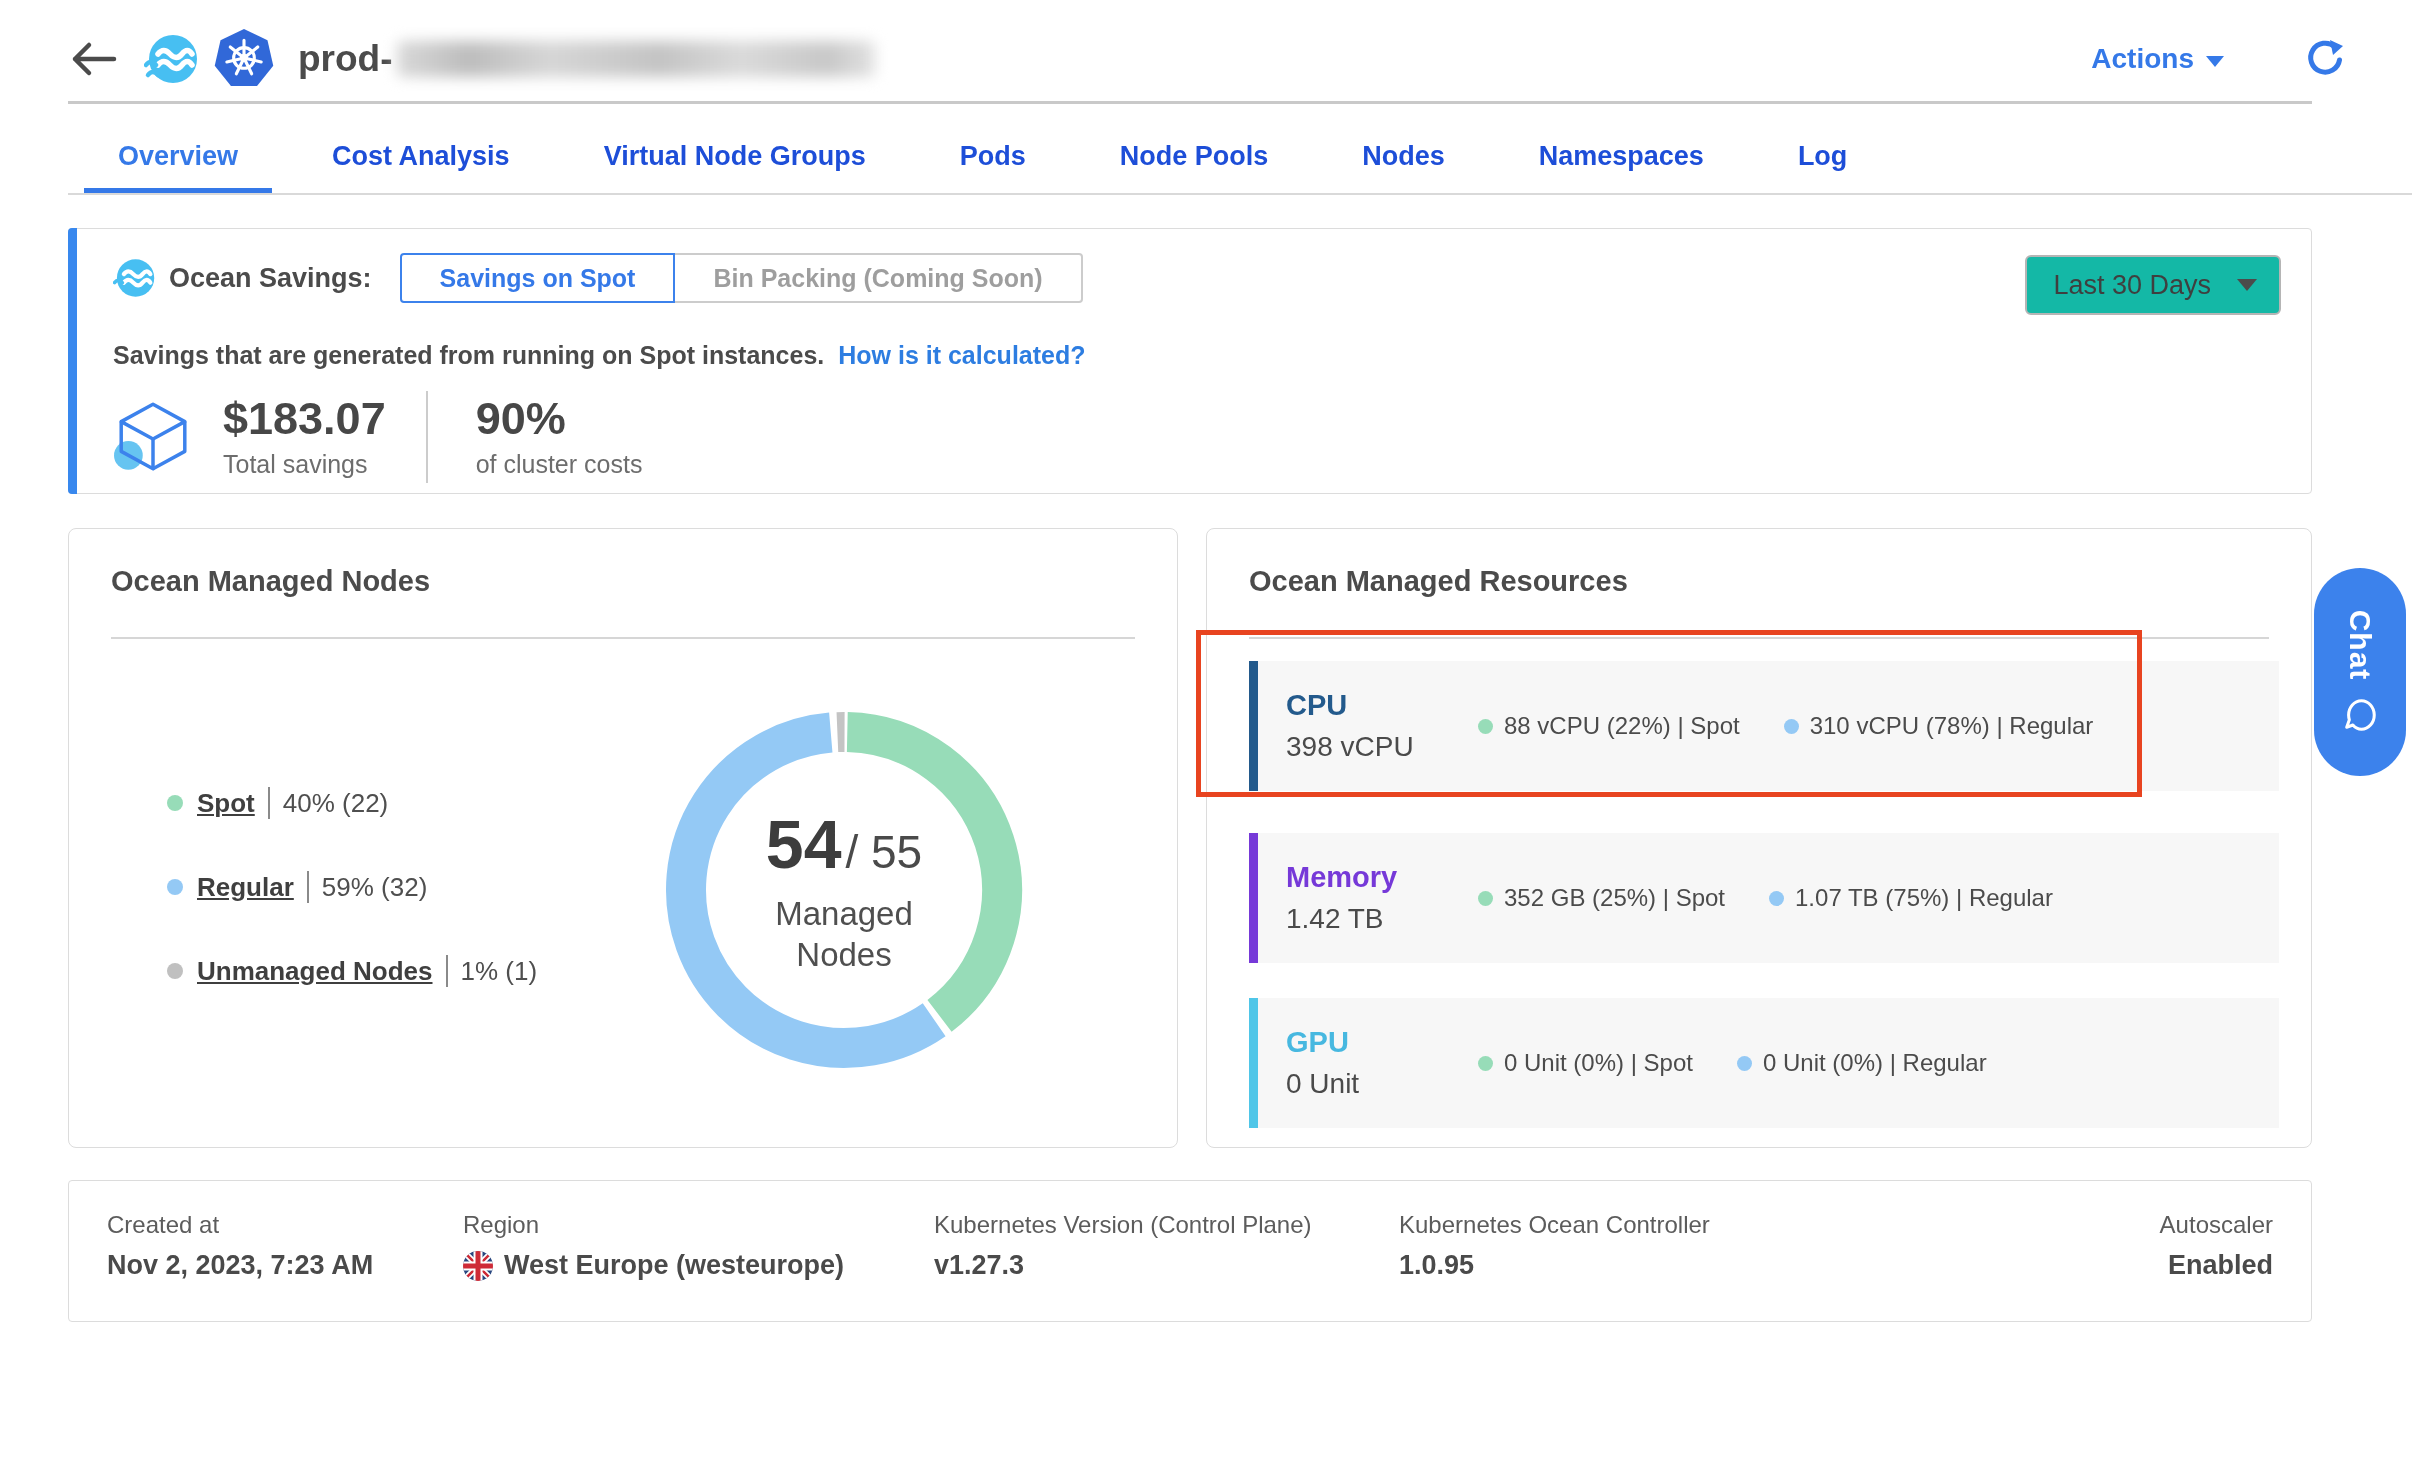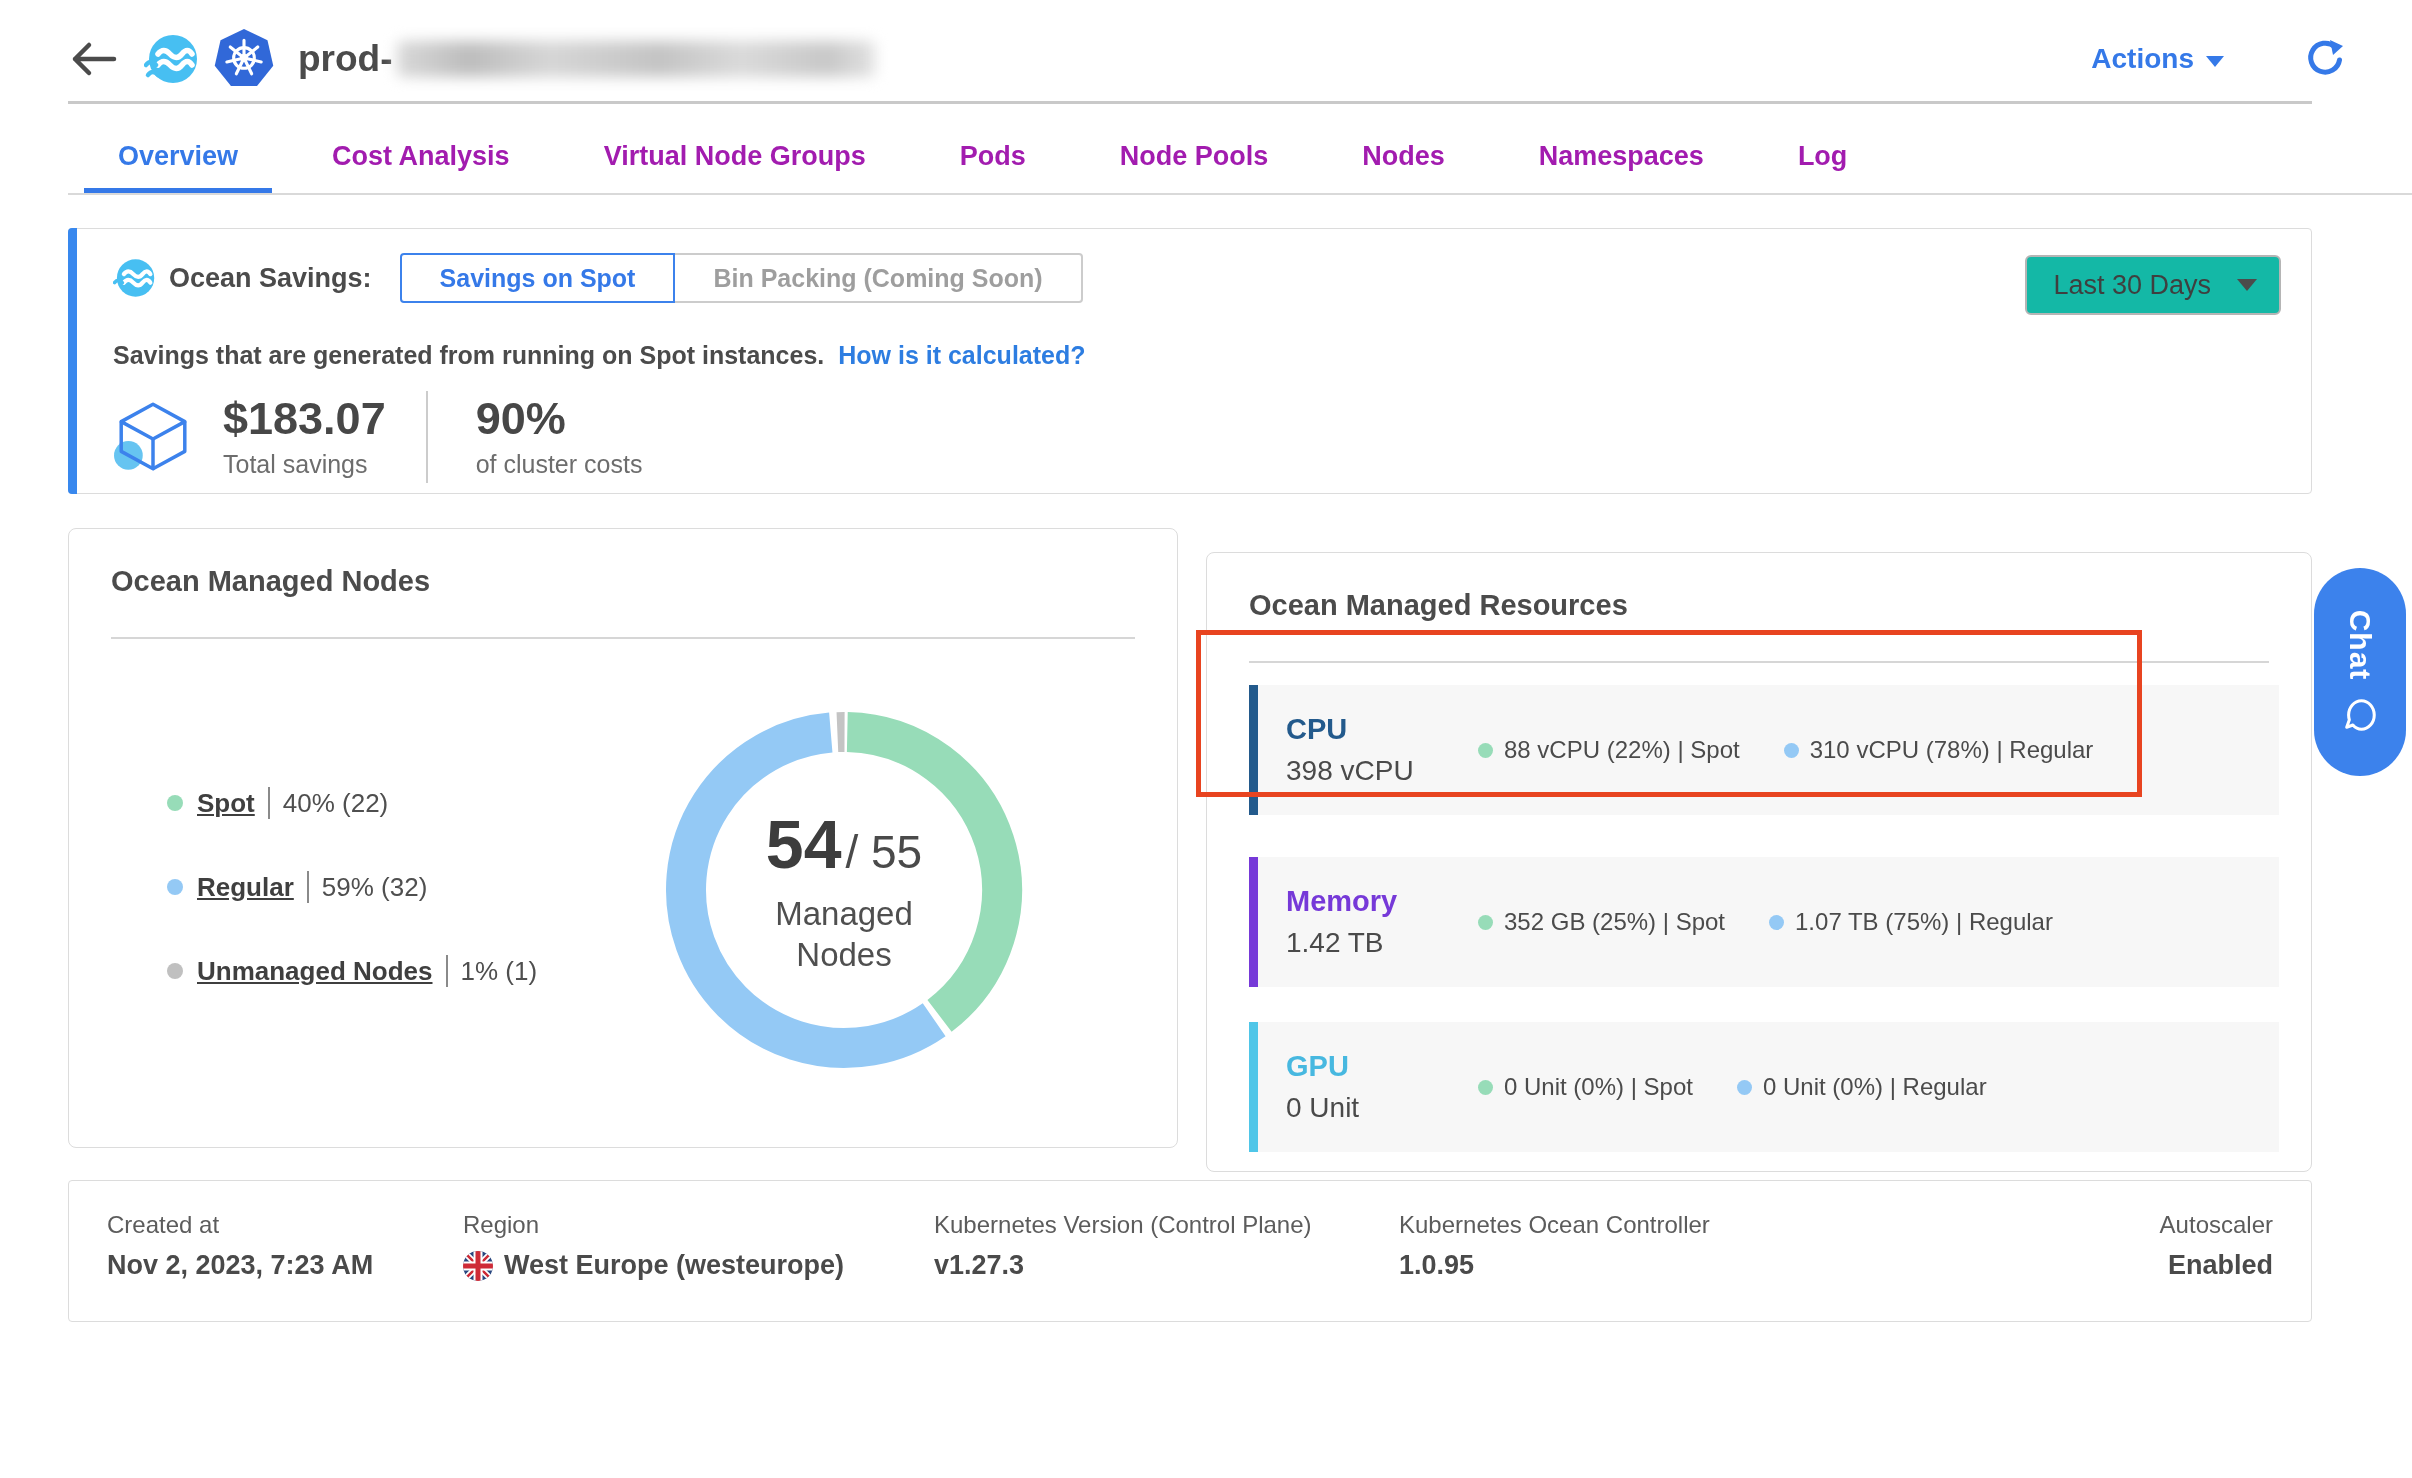--- a/index.html
+++ b/index.html
@@ -21,21 +21,21 @@
   .actions-btn { display:flex; align-items:center; gap:12px; color:#3579e8; font-size:28px; font-weight:bold;
                  margin-right:78px; cursor:pointer; }
   .caret-down-blue { width:0; height:0; border-left:9px solid transparent; border-right:9px solid transparent;
                      border-top:11px solid #3579e8; margin-top:4px; }
   .refresh-btn { width:42px; height:42px; cursor:pointer; }
   .header-divider { position:absolute; left:68px; top:101px; width:2244px; height:3px; background:#c9c9c9; }
 
   
   .tabs { position:absolute; left:118px; top:118px; height:76px; display:flex; gap:94px; align-items:center; }
   .tab { position:relative; height:76px; display:flex; align-items:center; font-size:27px; font-weight:bold;
-         color:#a21caf; cursor:pointer; white-space:nowrap; }
+         color:#1d4ed8; cursor:pointer; white-space:nowrap; }
   .tab.active { color:#3579e8; }
   .tab.active::after { content:""; position:absolute; left:-34px; right:-34px; bottom:-1px; height:7px; background:#3579e8; }
   .tabs-divider { position:absolute; left:68px; top:193px; right:0; height:2px; background:#d9d9d9; }
 
   
   .savings { position:absolute; left:68px; top:228px; width:2244px; height:266px; background:#fff;
              border:1px solid #dcdcdc; border-radius:4px; }
   .savings::before { content:""; position:absolute; left:-1px; top:-1px; bottom:-1px; width:9px;
                      background:#3888ee; border-radius:4px 0 0 4px; }
   .savings-row1 { position:absolute; left:44px; top:24px; display:flex; align-items:center; }
@@ -54,21 +54,21 @@
   .savings-link { color:#2d7de1; margin-left:14px; cursor:pointer; }
   .savings-stats { position:absolute; left:44px; top:158px; height:100px; display:flex; align-items:center; }
   .cube-icon { margin-right:30px; flex:none; }
   .stat-value { font-size:45px; font-weight:bold; color:#474747; line-height:1.05; }
   .stat-label { font-size:25px; color:#6d6d6d; margin-top:7px; }
   .stat-divider { width:2px; height:92px; background:#cccccc; margin:0 48px 0 40px; }
 
   
   .card { position:absolute; background:#fff; border:1px solid #dcdcdc; border-radius:8px; }
   .nodes-card { left:68px; top:528px; width:1110px; height:620px; }
-  .resources-card { left:1206px; top:552px; width:1106px; height:620px; }
+  .resources-card { left:1206px; top:528px; width:1106px; height:620px; }
   .card-title { position:absolute; left:42px; top:36px; font-size:29px; font-weight:bold; color:#4b4b4b; }
   .card-divider { position:absolute; left:42px; right:42px; top:108px; height:2px; background:#d6d6d6; }
 
   
   .legend { position:absolute; left:98px; top:258px; display:flex; flex-direction:column; gap:52px; }
   .legend-row { display:flex; align-items:center; }
   .dot { width:16px; height:16px; border-radius:50%; flex:none; }
   .dot-spot { background:#97dcb8; }
   .dot-regular { background:#94c9f5; }
   .dot-unmanaged { background:#c0c0c0; }

